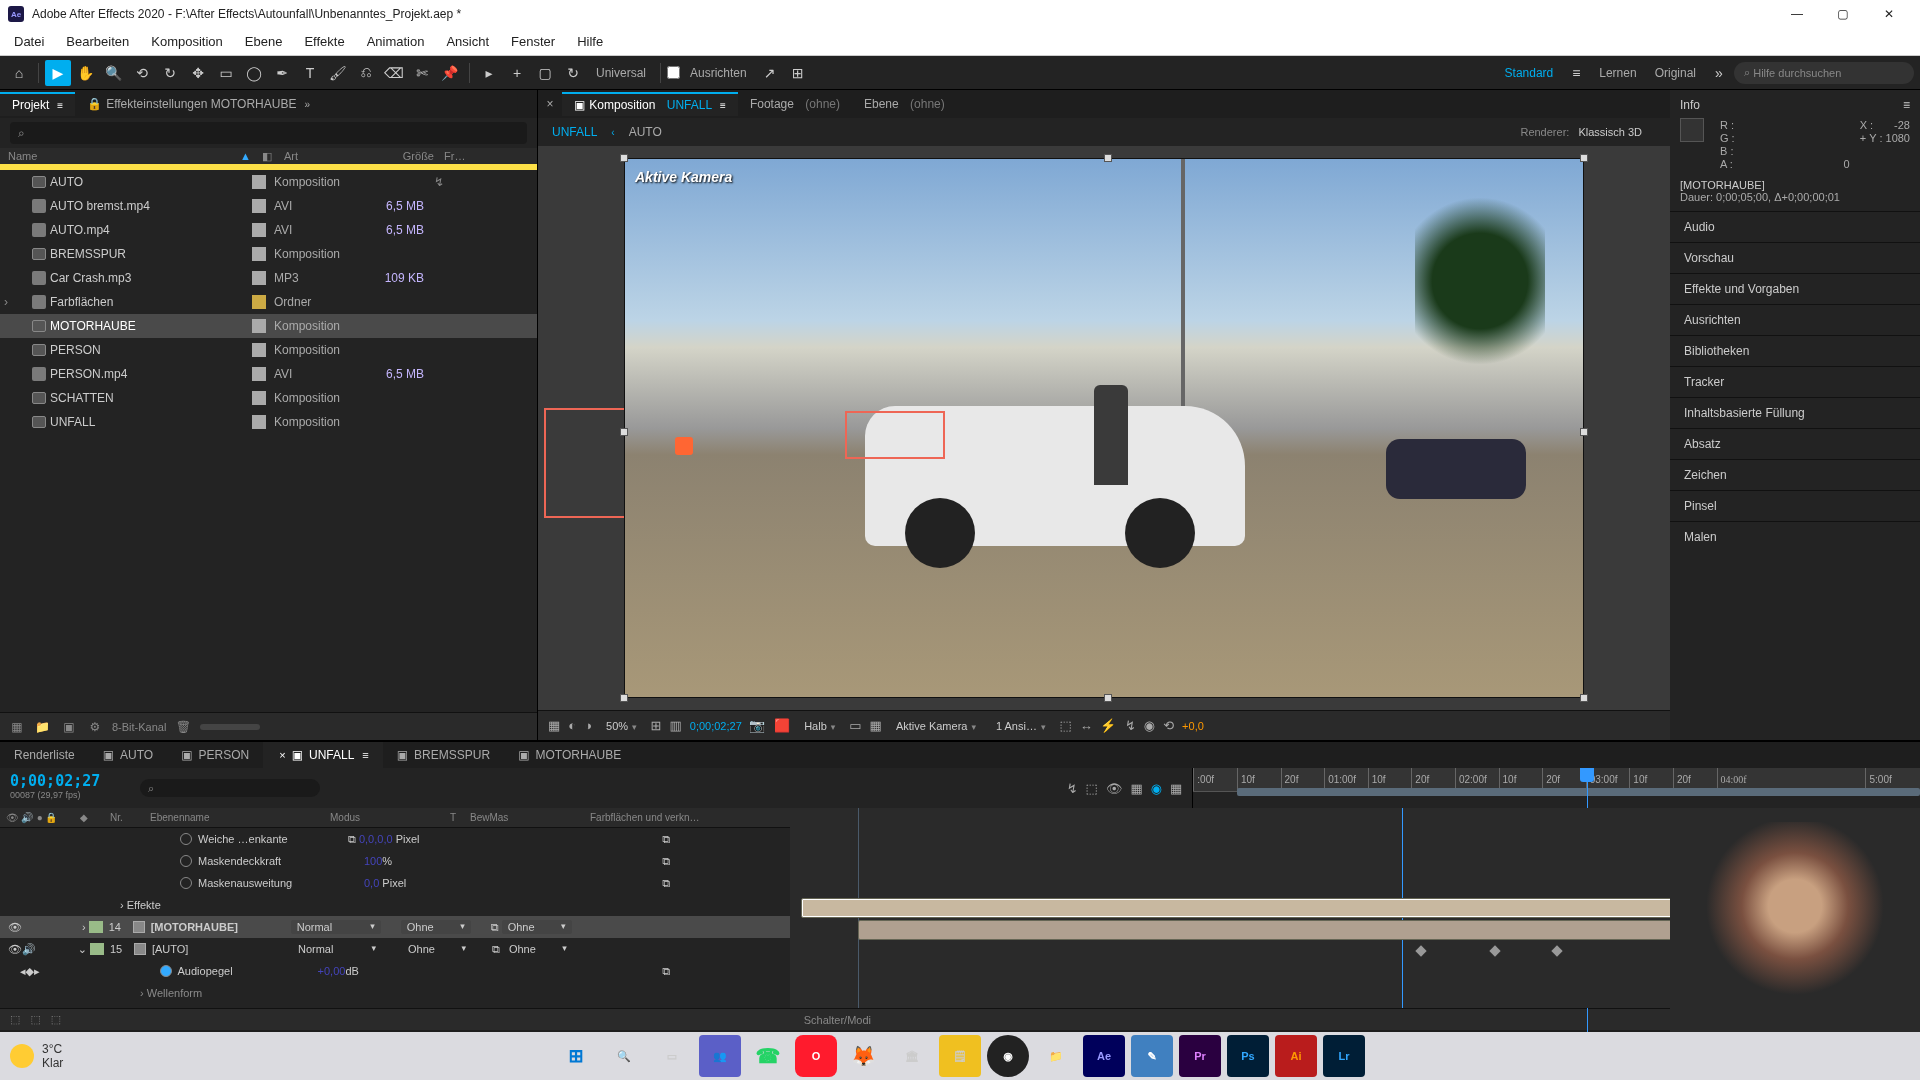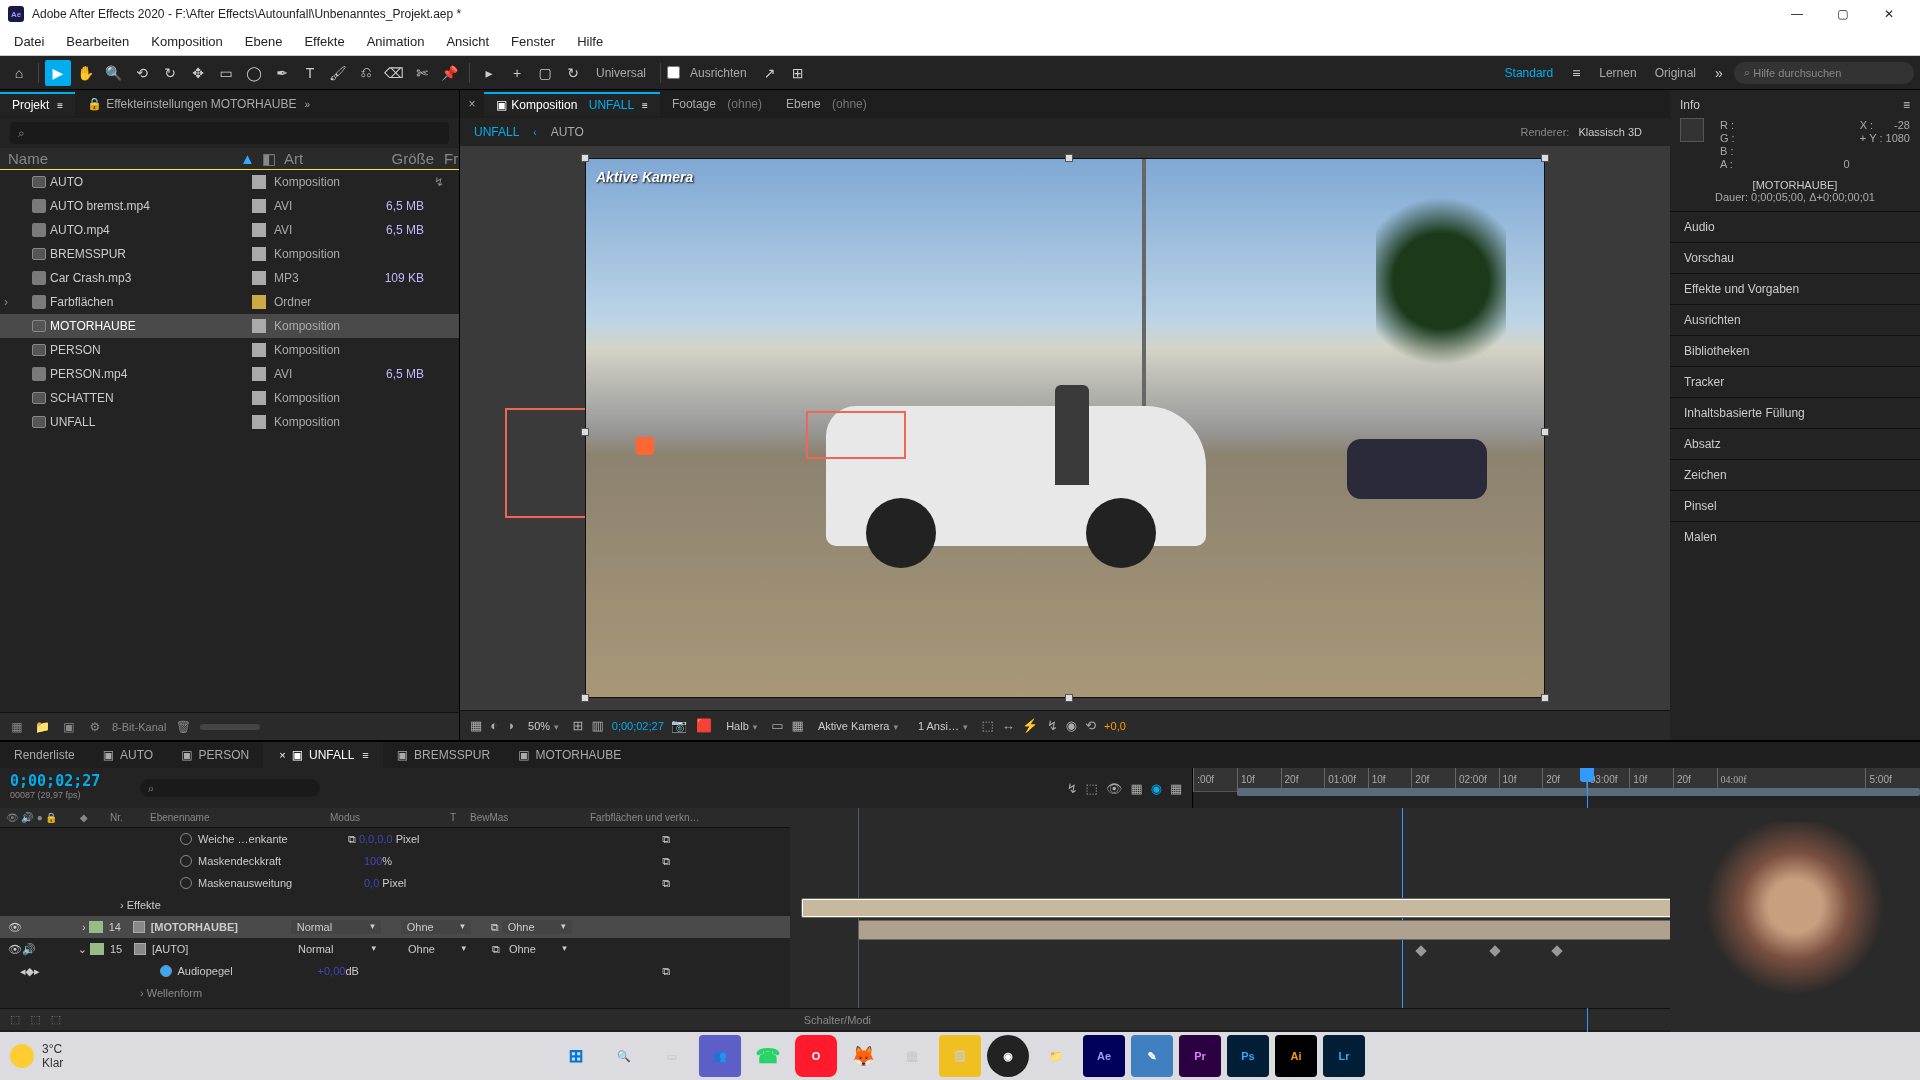--- a/index.html
+++ b/index.html
@@ -21,34 +21,34 @@
 .tool-btn.active { background: #00aeef; color: #fff; }
 .tool-sep { width: 1px; height: 20px; background: #444; margin: 0 4px; }
 .tool-text { font-size: 12px; color: #aaa; padding: 0 8px; }
 .tool-text.accent { color: #00aeef; }
 .tool-search { flex: 0 0 180px; background: #333; border-radius: 12px; height: 22px; display: flex; align-items: center; padding: 0 10px; color: #888; margin-left: auto; font-size: 11px; }
 
 
 .main { display: flex; height: 650px; }
 
 
-.project-panel { width: 460px; background: #232323; display: flex; flex-direction: column; border-right: 1px solid #000; }
+.project-panel { width: 538px; background: #232323; display: flex; flex-direction: column; border-right: 1px solid #000; }
 .panel-tabs { height: 28px; display: flex; align-items: center; background: #1e1e1e; font-size: 12px; }
 .panel-tab { padding: 4px 12px; color: #aaa; display: flex; align-items: center; gap: 4px; }
 .panel-tab.active { background: #232323; color: #fff; border-top: 2px solid #00aeef; }
 .panel-tab .chev { font-size: 10px; margin-left: 4px; }
 
 .project-header { display: flex; padding: 10px; gap: 10px; font-size: 11px; color: #aaa; }
 .project-thumb { width: 150px; height: 84px; background: linear-gradient(to bottom, #8ab 0%, #8ab 40%, #998 40%, #887 100%); border: 1px solid #444; }
 .project-info .title { color: #ddd; font-weight: bold; }
 
 .project-search { margin: 4px 10px; height: 22px; background: #1a1a1a; border-radius: 4px; display: flex; align-items: center; padding: 0 8px; color: #888; font-size: 12px; }
 
 .project-list { flex: 1; overflow: auto; }
-.project-list-header { display: flex; font-size: 15px; color: #888; border-bottom: 1px solid #fde047; height: 22px; align-items: center; background: #2a2a2a; }
+.project-list-header { display: flex; font-size: 11px; color: #888; border-bottom: 6px solid #fde047; height: 22px; align-items: center; background: #2a2a2a; }
 .col-name { flex: 0 0 240px; padding-left: 8px; }
 .col-tag { flex: 0 0 22px; }
 .col-art { flex: 0 0 90px; }
 .col-size { flex: 0 0 70px; text-align: right; padding-right: 10px; }
 .col-fr { flex: 1; }
 
 .project-row { display: flex; height: 24px; align-items: center; font-size: 12px; color: #ccc; }
 .project-row.selected { background: #4a4a4a; color: #fff; }
 .project-row .row-icon { width: 14px; height: 14px; margin: 0 4px 0 18px; background: #7a7a7a; border-radius: 2px; flex-shrink: 0; }
 .project-row .row-icon.comp { width: 14px; height: 12px; background: #555; border: 1px solid #888; }
@@ -93,21 +93,21 @@
 
 .viewer-footer { height: 30px; background: #2a2a2a; display: flex; align-items: center; gap: 8px; padding: 0 10px; font-size: 11px; border-top: 1px solid #111; }
 .vf-btn { color: #aaa; font-size: 13px; }
 .vf-sel { color: #ccc; padding: 2px 6px; }
 .vf-sel .chev { font-size: 9px; margin-left: 4px; color: #888; }
 .vf-time { color: #00aeef; }
 .vf-accent { color: #f90; }
 
 
 .right-panels { width: 250px; background: #232323; display: flex; flex-direction: column; }
-.info-panel { padding: 8px 10px; font-size: 11px; color: #aaa; text-align: center; }
+.info-panel { padding: 8px 10px; font-size: 11px; color: #aaa; }
 .info-title { font-size: 12px; color: #ccc; display: flex; justify-content: space-between; margin-bottom: 6px; }
 .info-row { display: flex; justify-content: space-between; margin: 1px 0; }
 .info-swatch { width: 24px; height: 24px; background: #333; float: left; margin-right: 6px; border: 1px solid #555; }
 .info-layer { margin-top: 8px; color: #ccc; }
 .panel-acc { padding: 8px 14px; font-size: 12px; color: #ccc; border-top: 1px solid #111; }
 
 
 .timeline { height: 290px; background: #232323; display: flex; flex-direction: column; border-top: 2px solid #000; }
 .tl-tabs { height: 26px; display: flex; background: #1e1e1e; font-size: 12px; }
 .tl-tab { padding: 4px 14px; color: #aaa; display: flex; align-items: center; gap: 6px; }
@@ -714,15 +714,15 @@
   <div class="tb-icon" style="background:#ff1b2d;color:#fff;border-radius:8px">O</div>
   <div class="tb-icon" style="color:#ff9500;font-size:20px">🦊</div>
   <div class="tb-icon">🏛</div>
   <div class="tb-icon" style="background:#f0c020">🗒</div>
   <div class="tb-icon" style="background:#222;color:#fff;border-radius:50%">◉</div>
   <div class="tb-icon">📁</div>
   <div class="tb-icon" style="background:#00005b;color:#9999ff">Ae</div>
   <div class="tb-icon" style="background:#4080c0;color:#fff">✎</div>
   <div class="tb-icon" style="background:#2a0040;color:#e080ff">Pr</div>
   <div class="tb-icon" style="background:#001e36;color:#31a8ff">Ps</div>
-  <div class="tb-icon" style="background:#000000;color:#ff9a00">Ai</div>
+  <div class="tb-icon" style="background:#b91c1c;color:#ff9a00">Ai</div>
   <div class="tb-icon" style="background:#001e36;color:#31a8ff">Lr</div>
 </div>
 
 </body></html>

